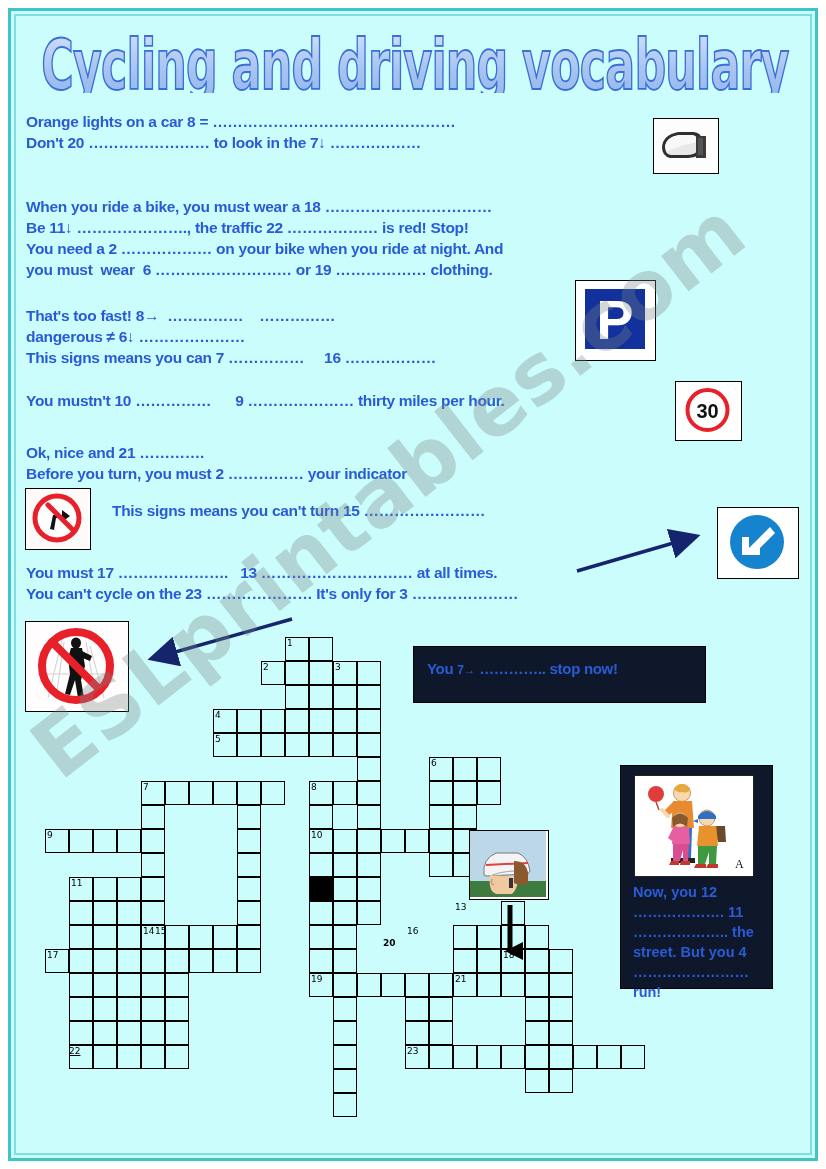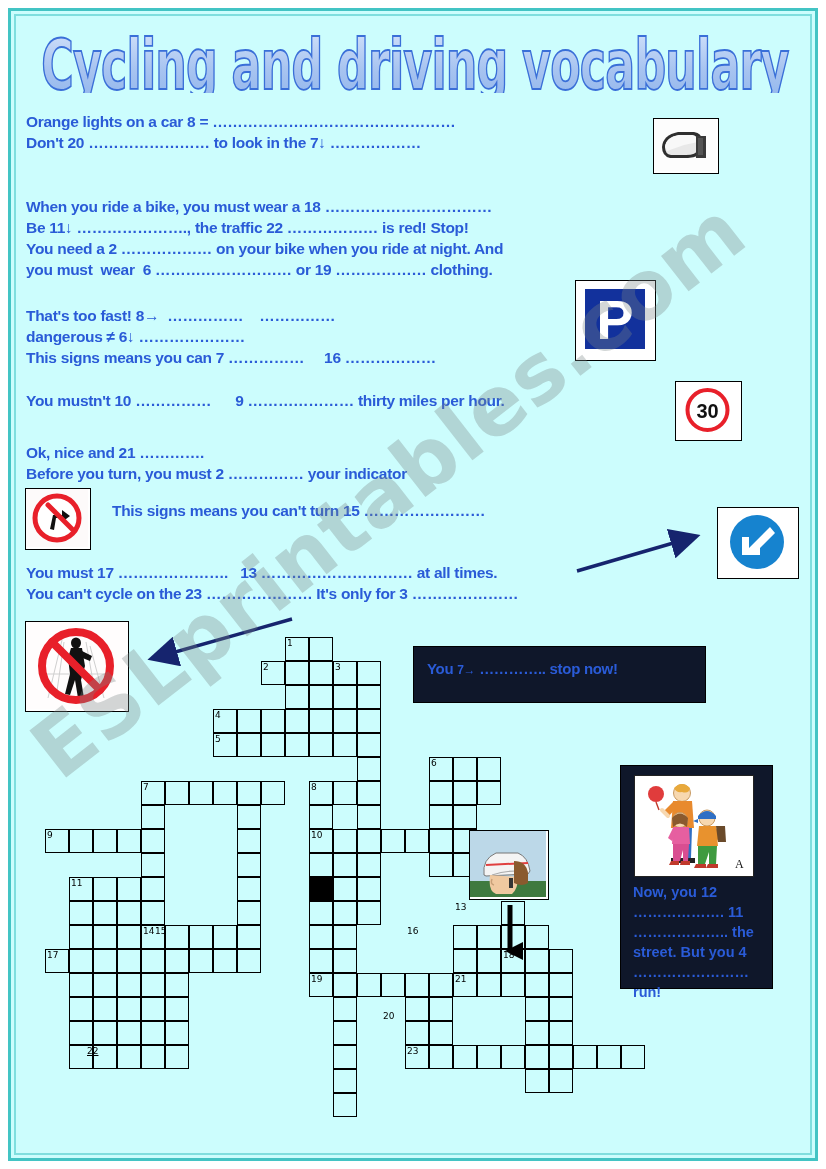--- a/index.html
+++ b/index.html
@@ -439,22 +439,22 @@
         <div class="num" style="left: 294px; top: 814px;">10</div>
         <div class="num" style="left: 54px; top: 862px;">11</div>
         <div class="num" style="left: 294px; top: 862px;">12</div>
         <div class="num" style="left: 438px; top: 886px;">13</div>
         <div class="num" style="left: 126px; top: 910px;">14</div>
         <div class="num" style="left: 138px; top: 910px;">15</div>
         <div class="num" style="left: 390px; top: 910px;">16</div>
         <div class="num" style="left: 30px; top: 934px;">17</div>
         <div class="num" style="left: 486px; top: 934px;">18</div>
         <div class="num" style="left: 294px; top: 958px;">19</div>
-        <div class="num" style="left: 366px; top: 995px;">20</div>
+        <div class="num" style="left: 366px; top: 922px; font-weight: bold;">20</div>
         <div class="num" style="left: 438px; top: 958px;">21</div>
-        <div class="num" style="left: 70px; top: 1030px; text-decoration: underline;">22</div>
+        <div class="num" style="left: 52px; top: 1030px; text-decoration: underline;">22</div>
         <div class="num" style="left: 390px; top: 1030px;">23</div>
       </div>
 
     <div class="watermark">ESLprintables.com</div>
 
   </div>
 </div>
 
 </body></html>

